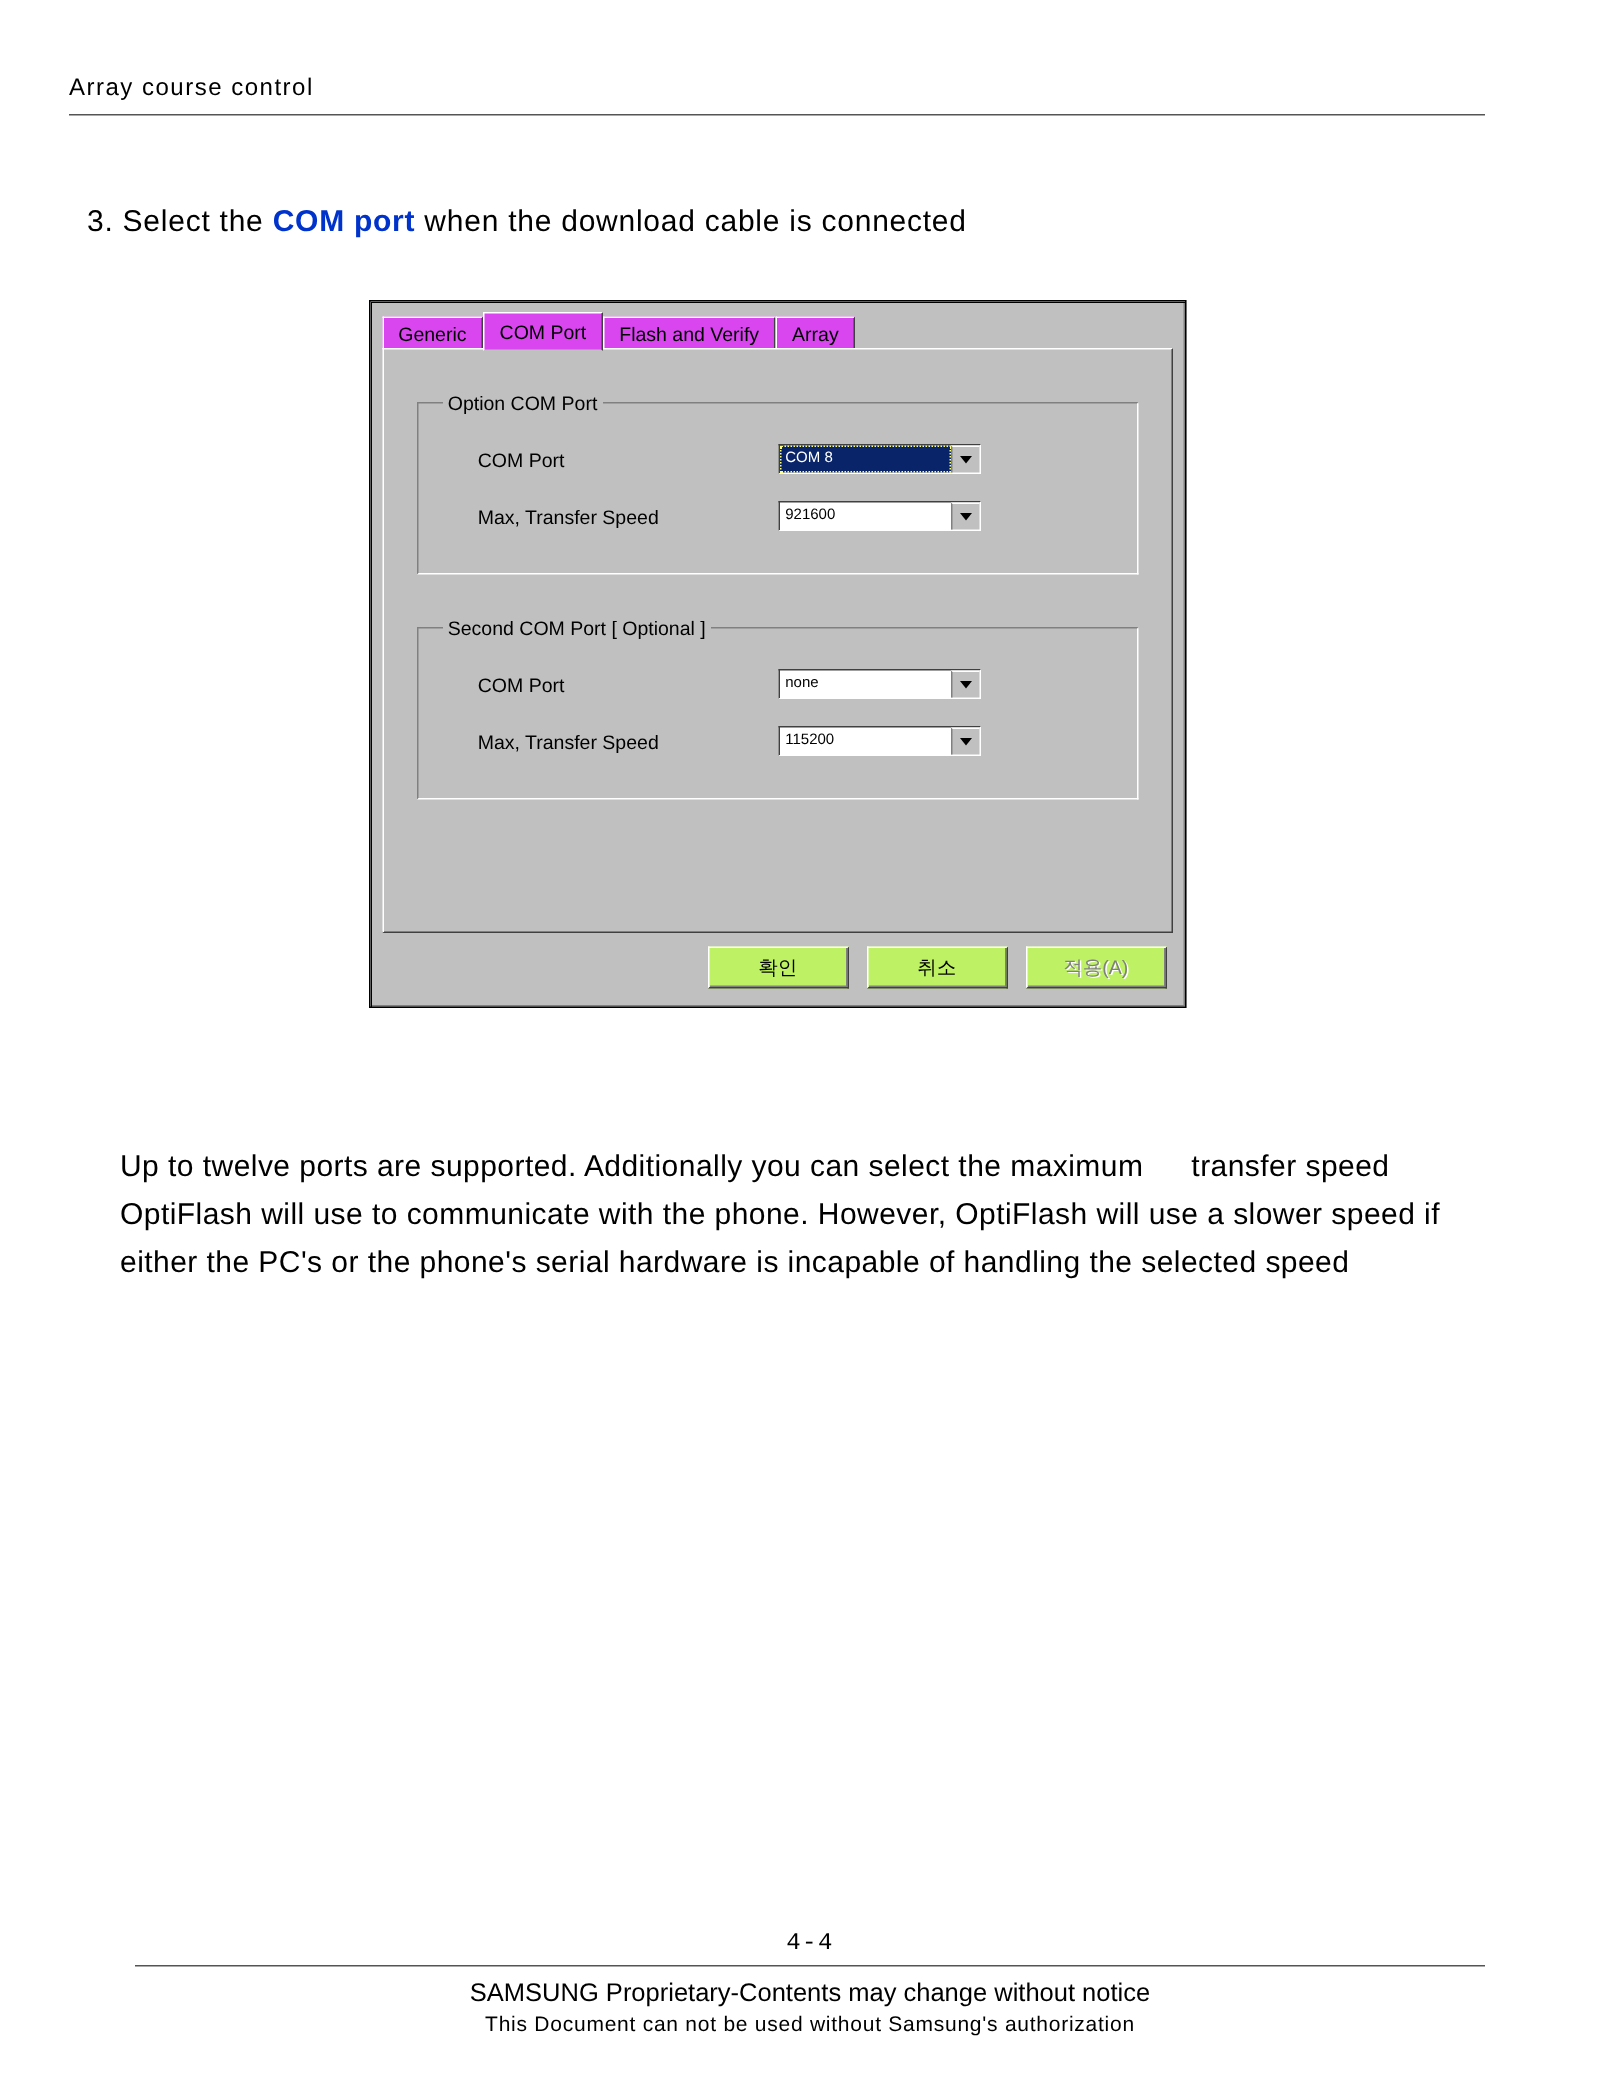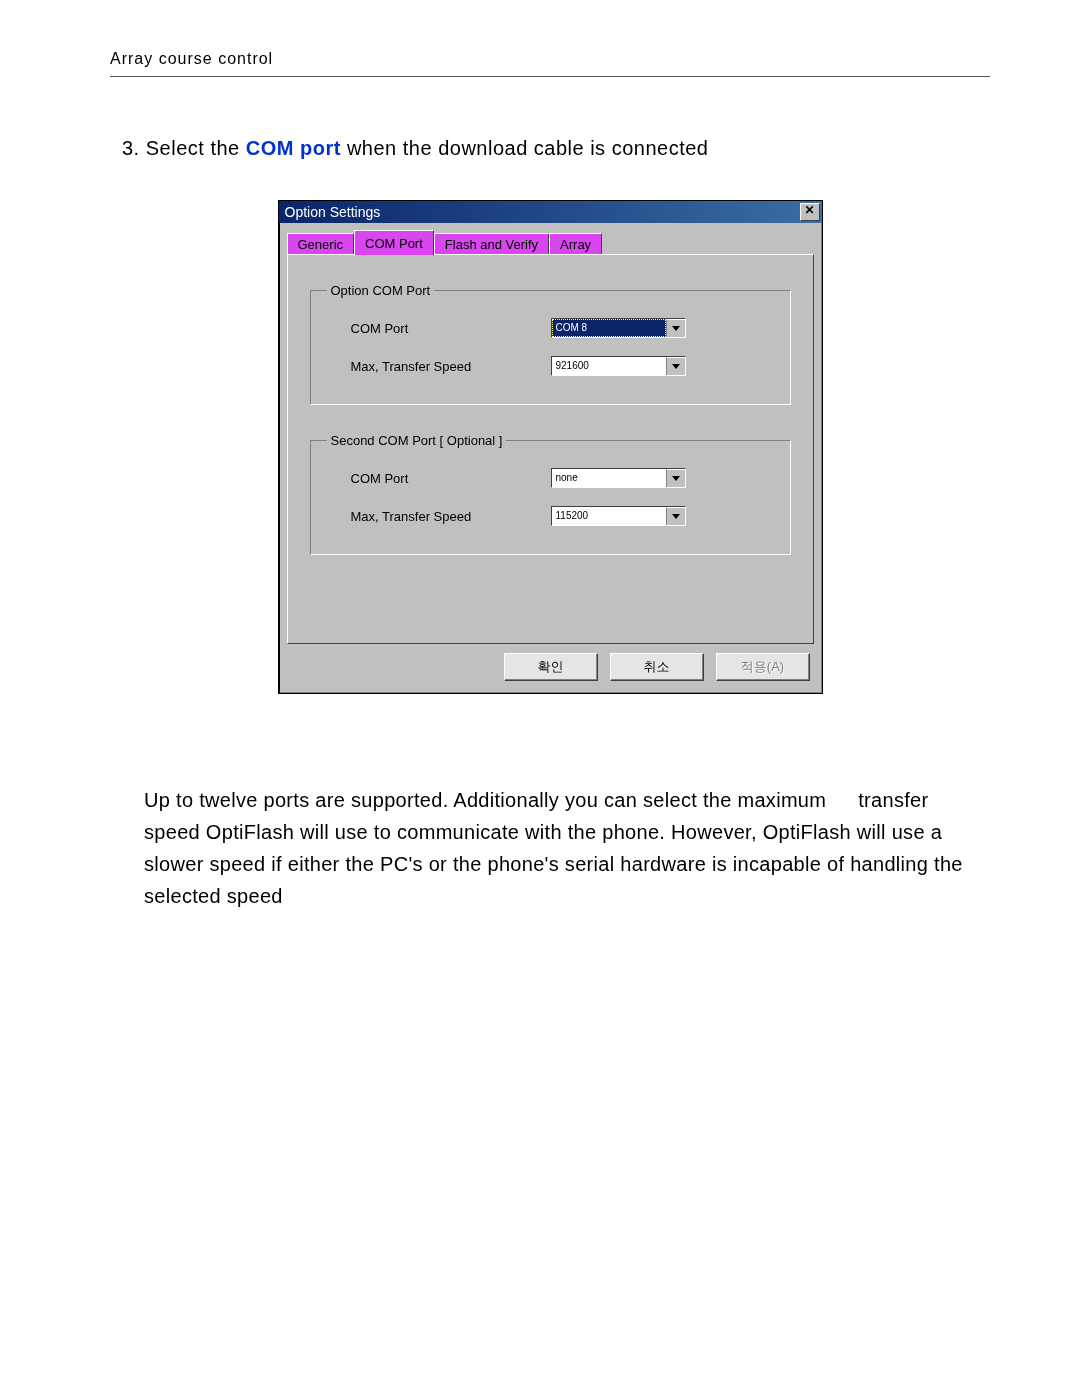--- a/index.html
+++ b/index.html
@@ -7,21 +7,21 @@
     padding: 0;
     background: #ffffff;
     font-family: Arial, Helvetica, sans-serif;
     color: #000;
   }
   .page {
     width: 1080px;
     height: 1397px;
     position: relative;
     box-sizing: border-box;
-    padding: 50px 90px 40px 110px;
+    padding: 50px 90px 40px 46px;
     border-radius: 19px;
   }
   .header-line {
     font-size: 16px;
     letter-spacing: 1px;
     padding-bottom: 8px;
     border-bottom: 1px solid #555;
     margin-bottom: 60px;
   }
   .instruction {
@@ -176,21 +176,21 @@
   }
   .buttonbar {
     display: flex;
     justify-content: flex-end;
     gap: 12px;
     padding: 0 12px 12px 0;
   }
   .winbtn {
     width: 92px;
     height: 26px;
-    background: #e5e5e5;
+    background: #bef264;
     border: 1px solid #fff;
     border-right-color: #404040;
     border-bottom-color: #404040;
     font-size: 13px;
     display: flex;
     align-items: center;
     justify-content: center;
     box-shadow: inset -1px -1px 0 #808080;
   }
   .winbtn.disabled { color: #808080; text-shadow: 1px 1px 0 #fff; }
@@ -225,24 +225,20 @@
 <div class="page">
 
   <div class="header-line">Array course control</div>
 
   <p class="instruction">
     <span>3. Select the </span><span class="bold-blue">COM port</span><span> when the download cable is connected</span>
   </p>
 
   <div class="dialog-wrap">
     <div class="dialog">
-      <div class="titlebar">
-        <span>Option Settings</span>
-        <div class="close">✕</div>
-      </div>
 
       <div class="tabstrip">
         <div class="tab">Generic</div>
         <div class="tab active">COM Port</div>
         <div class="tab">Flash and Verify</div>
         <div class="tab">Array</div>
       </div>
 
       <div class="tab-panel-border">
 
@@ -287,14 +283,19 @@
       <div class="buttonbar">
         <div class="winbtn">확인</div>
         <div class="winbtn">취소</div>
         <div class="winbtn disabled">적용(A)</div>
       </div>
     </div>
   </div>
 
   <p class="para">Up to twelve ports are supported. Additionally you can select the maximum   transfer speed OptiFlash will use to communicate with the phone. However, OptiFlash will use a slower speed if either the PC's or the phone's serial hardware is incapable of handling the selected speed</p>
 
+  <div class="footer">
+    <div class="pagenum">4-4</div>
+    <div class="foot1">SAMSUNG Proprietary-Contents may change without notice</div>
+    <div class="foot2">This Document can not be used without Samsung's authorization</div>
+  </div>
 
 </div>
 
 </body></html>

